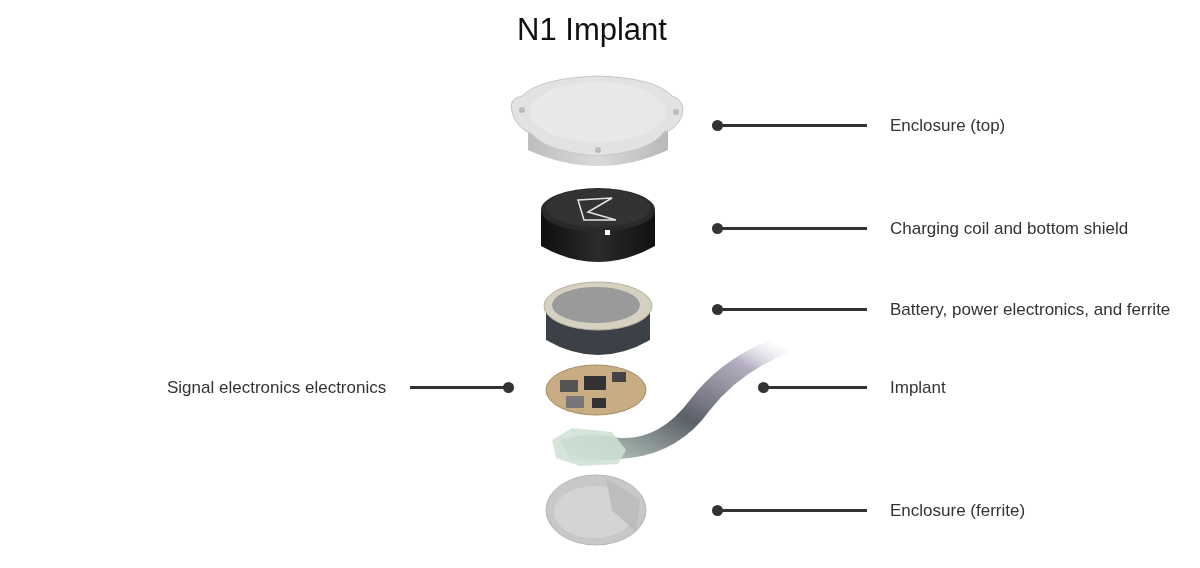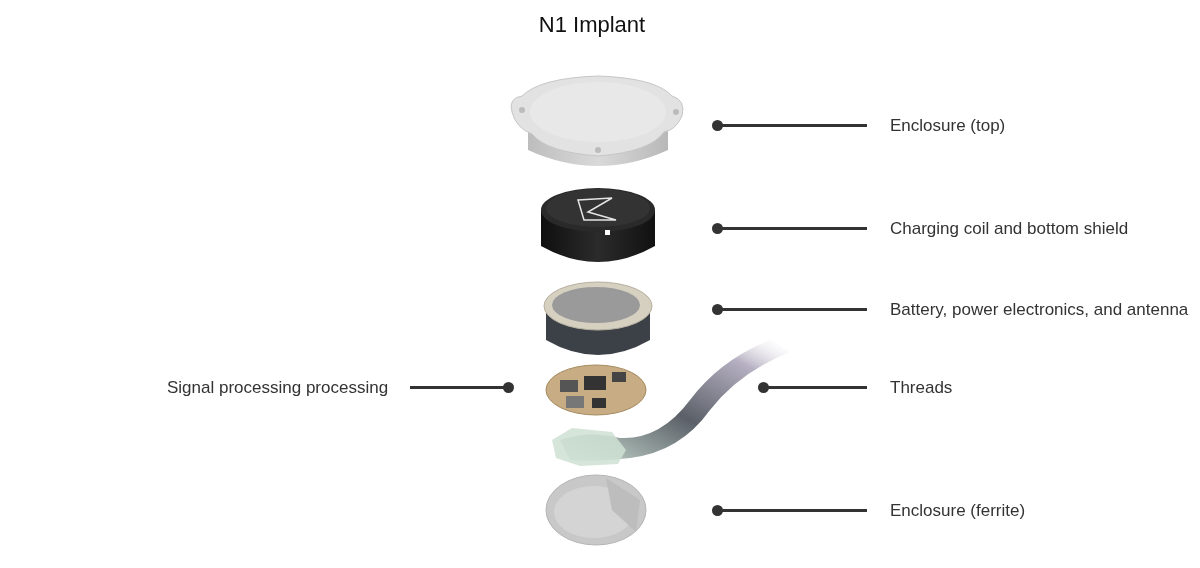--- a/index.html
+++ b/index.html
@@ -1,17 +1,17 @@
 <!DOCTYPE html>
 <html><head>
 <meta charset="utf-8">
 <style>
   html, body { margin:0; padding:0; background:#ffffff; }
   body { width:1200px; height:568px; position:relative; overflow:hidden; font-family:"Liberation Sans", sans-serif; color:#2b2b2b; }
-  .title { position:absolute; left:0; width:1184px; top:12px; text-align:center; font-size:22px; color:#111; }
+  .title { position:absolute; left:0; width:1184px; top:12px; text-align:center; font-size:31px; color:#111; }
   .label { position:absolute; font-size:17px; color:#333; white-space:nowrap; line-height:20px; }
   .leader { position:absolute; height:3px; background:#333; }
   .dot { position:absolute; width:11px; height:11px; border-radius:50%; background:#333; }
   svg.parts { position:absolute; left:0; top:0; }
 </style>
 </head>
 <body>
 
 <div class="title">N1 Implant</div>
 
@@ -80,25 +80,25 @@
 <div class="dot" style="left:712px;top:120px;"></div>
 <div class="leader" style="left:717px;top:124px;width:150px;"></div>
 <div class="label" style="left:890px;top:116px;">Enclosure (top)</div>
 
 <div class="dot" style="left:712px;top:223px;"></div>
 <div class="leader" style="left:717px;top:227px;width:150px;"></div>
 <div class="label" style="left:890px;top:219px;">Charging coil and bottom shield</div>
 
 <div class="dot" style="left:712px;top:304px;"></div>
 <div class="leader" style="left:717px;top:308px;width:150px;"></div>
-<div class="label" style="left:890px;top:300px;">Battery, power electronics, and antenna</div>
+<div class="label" style="left:890px;top:300px;">Battery, power electronics, and ferrite</div>
 
-<div class="label" style="left:167px;top:378px;">Signal processing processing</div>
+<div class="label" style="left:167px;top:378px;">Signal electronics electronics</div>
 <div class="leader" style="left:410px;top:386px;width:98px;"></div>
 <div class="dot" style="left:503px;top:382px;"></div>
 
 <div class="dot" style="left:758px;top:382px;"></div>
 <div class="leader" style="left:763px;top:386px;width:104px;"></div>
-<div class="label" style="left:890px;top:378px;">Threads</div>
+<div class="label" style="left:890px;top:378px;">Implant</div>
 
 <div class="dot" style="left:712px;top:505px;"></div>
 <div class="leader" style="left:717px;top:509px;width:150px;"></div>
 <div class="label" style="left:890px;top:501px;">Enclosure (ferrite)</div>
 
 </body></html>

